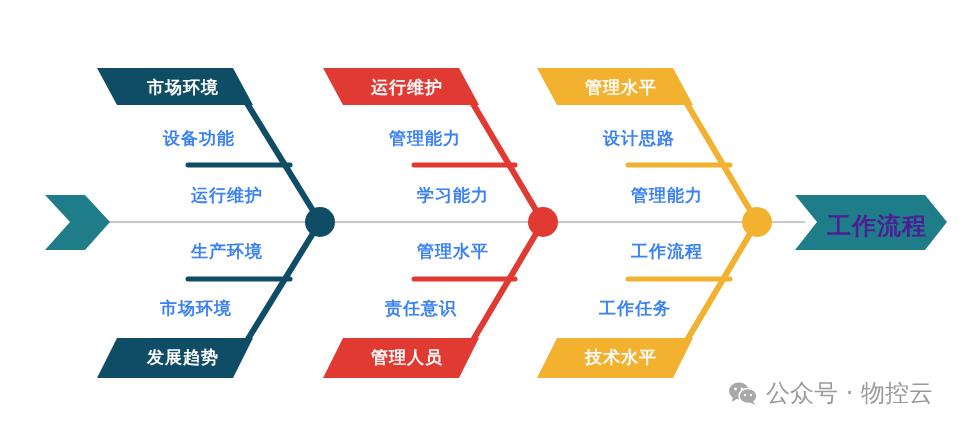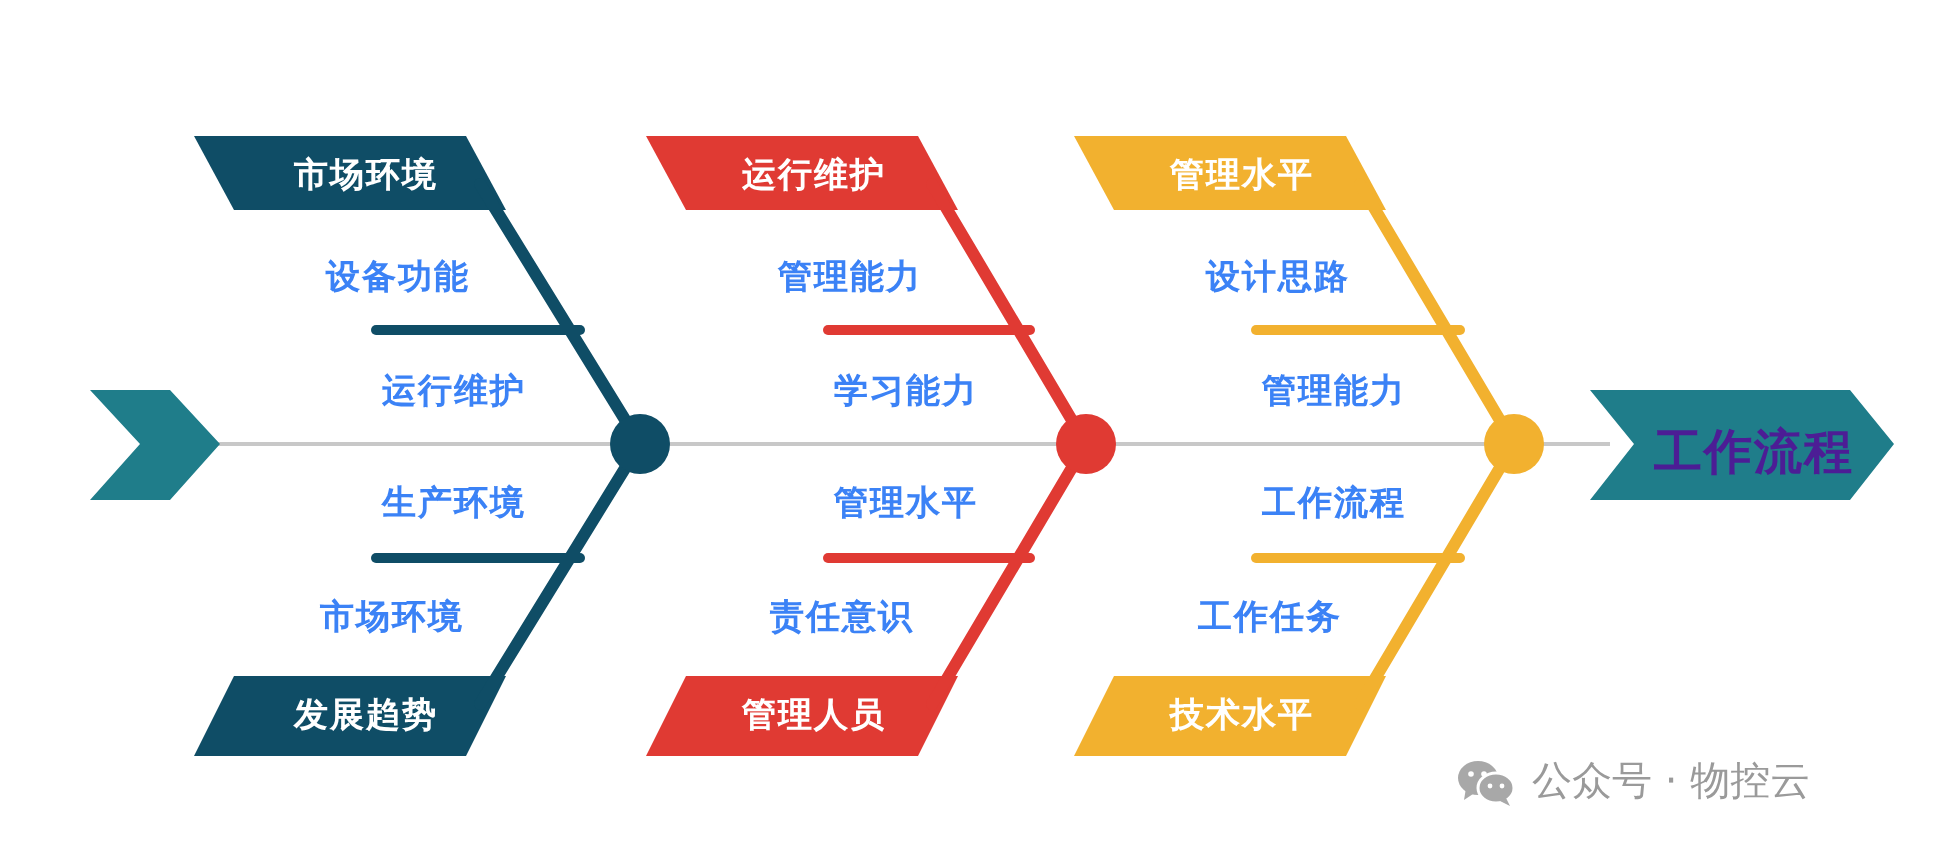--- a/index.html
+++ b/index.html
@@ -5,21 +5,21 @@
   html, body { margin: 0; padding: 0; background: #ffffff; }
   body { width: 980px; height: 430px; position: relative; overflow: hidden;
          font-family: "DejaVu Sans", "Liberation Sans", sans-serif; }
   svg { position: absolute; left: 0; top: 0; }
   .lbl { position: absolute; font-size: 17px; color: #3b82f6; white-space: nowrap;
          font-weight: bold; letter-spacing: 1px; }
   .tag { position: absolute; font-size: 17px; color: #ffffff; white-space: nowrap;
          font-weight: bold; letter-spacing: 1px; text-align: center; }
   .head-text { position: absolute; font-size: 24px; color: #4c1d95; font-weight: bold; letter-spacing: 1px; }
   .wm { position: absolute; left: 728px; top: 377px; display: flex; align-items: center; gap: 8px;
-        color: #9a9a9a; font-size: 20px; }
+        color: #9a9a9a; font-size: 24px; }
   .wm-icon { width: 30px; height: 24px; position: relative; }
 </style>
 </head>
 <body>
 
 <svg width="980" height="430" viewBox="0 0 980 430">
 
   <line x1="105" y1="222" x2="805" y2="222" stroke="#c8c8c8" stroke-width="2"></line>
 
   <polygon points="45,195 85,195 110,222 85,250 45,250 70,222" fill="#1f7d8a"></polygon>

